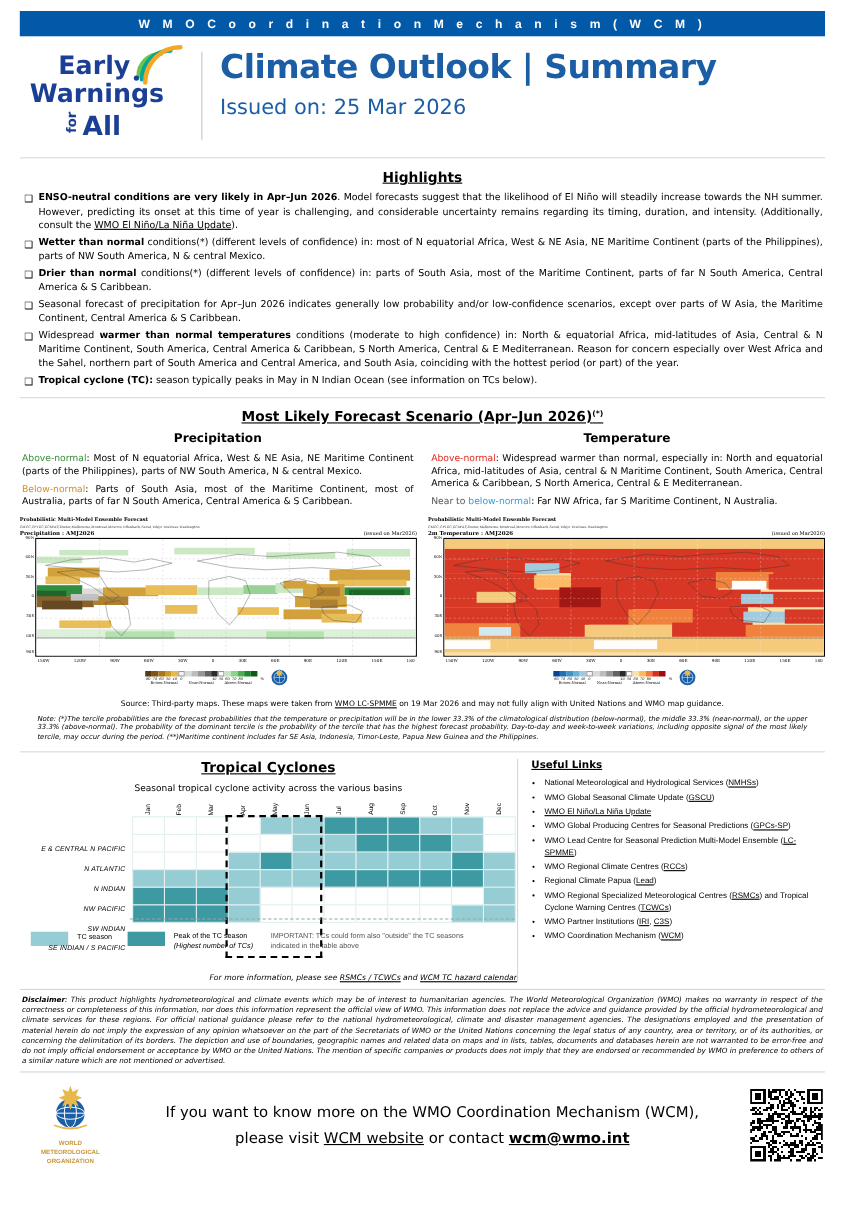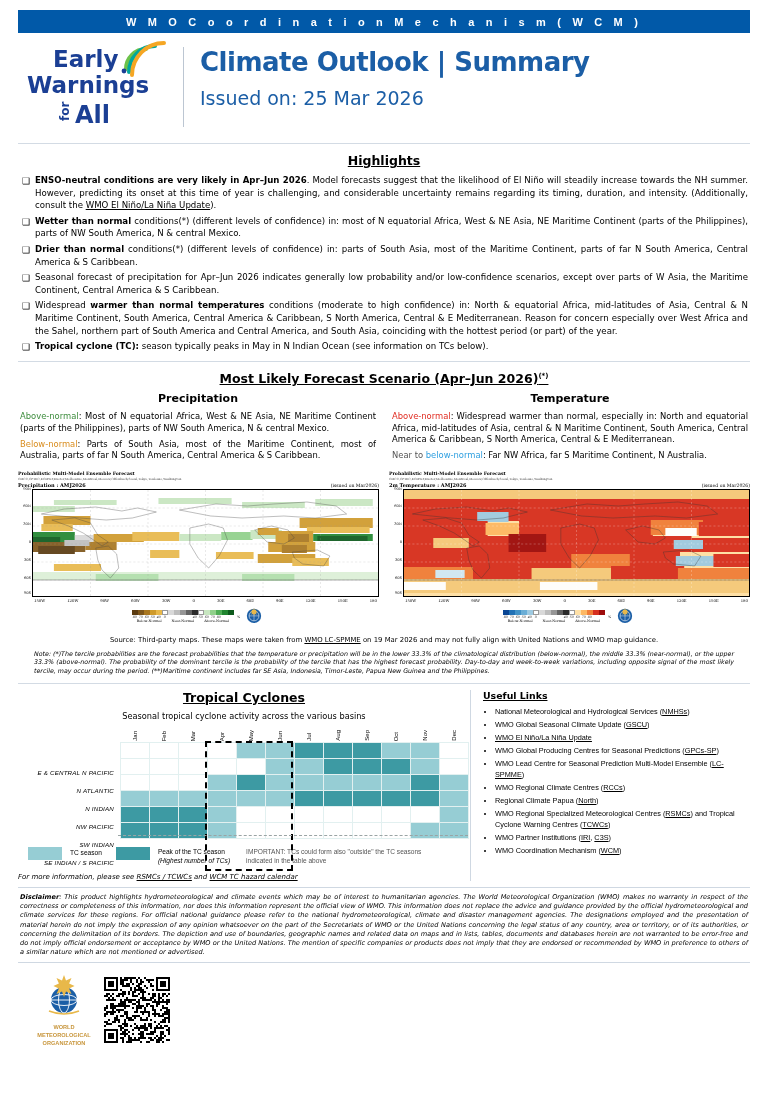--- a/index.html
+++ b/index.html
@@ -21,21 +21,21 @@
     font-size:11px; font-weight:700; letter-spacing:4.2px;
   }
 
   
   .header { display:flex; align-items:stretch; padding:8px 18px 6px 18px; }
   .logo-box { width:165px; display:flex; align-items:flex-end; justify-content:center; padding-right:6px;}
   .hdr-divider { width:1px; background:#bcc6d2; margin:6px 16px 6px 0; }
   .titles { flex:1; padding-top:4px; }
   .main-title {
     font-family:"DejaVu Sans", sans-serif;
-    color:#1b5ea6; font-weight:bold; font-size:26px; line-height:34px;
+    color:#1b5ea6; font-weight:bold; font-size:30px; line-height:34px;
     letter-spacing:-0.5px;
   }
   .issued {
     color:#1b5ea6; font-size:19px; margin-top:8px; letter-spacing:0px;
     font-family:"DejaVu Sans", sans-serif;
   }
   .hrule { height:1px; background:#d3dbe4; margin:4px 18px 0 18px; }
 
   
   .sec-title {
@@ -129,21 +129,21 @@
   .cell-none { background:#ffffff; }
   .dashbox { position:absolute; border:2px dashed #000; pointer-events:none; }
   .dashline { position:absolute; border-top:1px dashed #9aa4a4; }
 
   .tc-legend { display:flex; align-items:flex-start; margin:8px 0 0 10px; font-size:6.6px;
                font-family:"Liberation Sans", sans-serif; }
   .swatch { width:34px; height:13px; display:inline-block; }
   .tc-legend .lg-lbl { margin:0 14px 0 8px; padding-top:2px; }
   .tc-legend .lg-txt { margin-left:8px; line-height:9px; }
   .tc-legend .lg-txt i { font-style:italic; }
-  .tc-more { text-align:left; font-size:7px; font-style:italic; margin-top:8px;
+  .tc-more { text-align:right; font-size:7px; font-style:italic; margin-top:20px;
              font-family:"DejaVu Sans", sans-serif; }
 
   
   .disc-rule { height:1px; background:#cfd8e2; margin:6px 18px 0 18px; }
   .disclaimer { font-size:6.6px; line-height:9.2px; font-style:italic; text-align:justify;
                 margin:5px 20px 0 20px; font-family:"DejaVu Sans", sans-serif; }
   .disclaimer b { font-style:italic; font-weight:bold; }
   .disc-rule2 { height:1px; background:#cfd8e2; margin:5px 18px 0 18px; }
 
   
@@ -717,21 +717,21 @@
 
     <div class="links-col">
       <div class="links-title">Useful Links</div>
       <ul class="links-ul">
         <li><span>National Meteorological and Hydrological Services (</span><span class="lnk">NMHSs</span><span>)</span></li>
         <li><span>WMO Global Seasonal Climate Update (</span><span class="lnk">GSCU</span><span>)</span></li>
         <li><span class="lnk">WMO El Niño/La Niña Update</span></li>
         <li><span>WMO Global Producing Centres for Seasonal Predictions (</span><span class="lnk">GPCs-SP</span><span>)</span></li>
         <li><span>WMO Lead Centre for Seasonal Prediction Multi-Model Ensemble (</span><span class="lnk">LC-SPMME</span><span>)</span></li>
         <li><span>WMO Regional Climate Centres (</span><span class="lnk">RCCs</span><span>)</span></li>
-        <li><span>Regional Climate Papua (</span><span class="lnk">North</span><span>)</span></li>
+        <li><span>Regional Climate Papua (</span><span class="lnk">Lead</span><span>)</span></li>
         <li><span>WMO Regional Specialized Meteorological Centres (</span><span class="lnk">RSMCs</span><span>) and Tropical Cyclone Warning Centres (</span><span class="lnk">TCWCs</span><span>)</span></li>
         <li><span>WMO Partner Institutions (</span><span class="lnk">IRI</span><span>, </span><span class="lnk">C3S</span><span>)</span></li>
         <li><span>WMO Coordination Mechanism (</span><span class="lnk">WCM</span><span>)</span></li>
       </ul>
     </div>
   </div>
 
   <div class="disc-rule"></div>
   <div class="disclaimer"><b>Disclaimer</b><span>: This product highlights hydrometeorological and climate events which may be of interest to humanitarian agencies. The World Meteorological Organization (WMO) makes no warranty in respect of the correctness or completeness of this information, nor does this information represent the official view of WMO. This information does not replace the advice and guidance provided by the official hydrometeorological and climate services for these regions. For official national guidance please refer to the national hydrometeorological, climate and disaster management agencies. The designations employed and the presentation of material herein do not imply the expression of any opinion whatsoever on the part of the Secretariats of WMO or the United Nations concerning the legal status of any country, area or territory, or of its authorities, or concerning the delimitation of its borders. The depiction and use of boundaries, geographic names and related data on maps and in lists, tables, documents and databases herein are not warranted to be error-free and do not imply official endorsement or acceptance by WMO or the United Nations. The mention of specific companies or products does not imply that they are endorsed or recommended by WMO in preference to others of a similar nature which are not mentioned or advertised.</span></div>
   <div class="disc-rule2"></div>
@@ -742,20 +742,24 @@
         <circle cx="23" cy="27" r="13" fill="#1b5ea6"></circle>
         <ellipse cx="23" cy="27" rx="13" ry="5.5" fill="none" stroke="#fff" stroke-width="0.9"></ellipse>
         <ellipse cx="23" cy="27" rx="5.5" ry="13" fill="none" stroke="#fff" stroke-width="0.9"></ellipse>
         <line x1="10" y1="27" x2="36" y2="27" stroke="#fff" stroke-width="0.9"></line>
         <path d="M23 2 l2 5.5 5.5-2.4 -2.4 5.5 5.5 2.4 -5.5 2.4 2.4 5.5 -5.5-2.4 -2 5.5 -2-5.5 -5.5 2.4 2.4-5.5 -5.5-2.4 5.5-2.4 -2.4-5.5 5.5 2.4z" fill="#e8b84a"></path>
         <path d="M8 38 Q23 44 38 38" fill="none" stroke="#e8b84a" stroke-width="1.6"></path>
       </svg>
       <div class="wmo-name">WORLD</div>
       <div class="wmo-name">METEOROLOGICAL</div>
       <div class="wmo-name">ORGANIZATION</div>
+    </div>
+    <div class="foot-mid">
+      <div>If you want to know more on the WMO Coordination Mechanism (WCM),</div>
+      <div><span>please visit </span><span class="u">WCM website</span><span> or contact  </span><span class="em">wcm@wmo.int</span></div>
     </div>
     <svg class="qr" viewBox="0 0 33 33" shape-rendering="crispEdges">
       <rect width="33" height="33" fill="#fff"></rect>
       <g fill="#000" id="qrdots">
           <rect x="8" y="0" width="1" height="1"></rect>
           <rect x="10" y="0" width="1" height="1"></rect>
           <rect x="11" y="0" width="1" height="1"></rect>
           <rect x="12" y="0" width="1" height="1"></rect>
           <rect x="13" y="0" width="1" height="1"></rect>
           <rect x="14" y="0" width="1" height="1"></rect>

